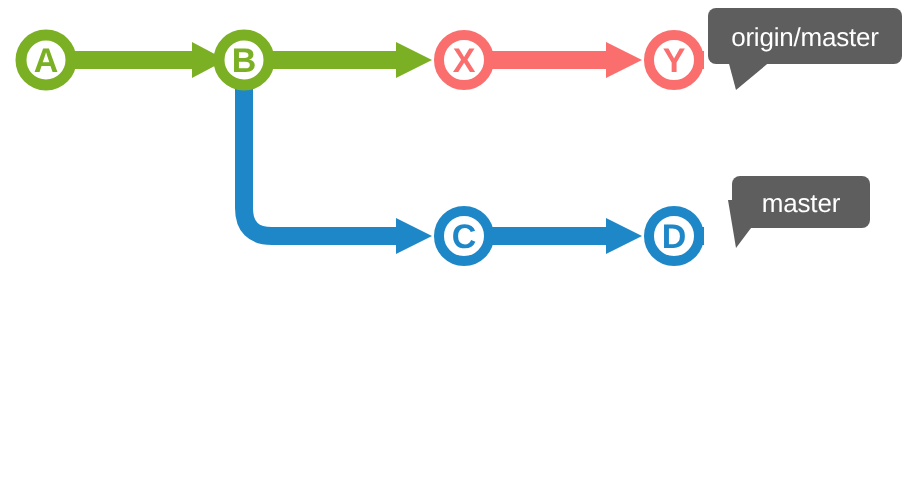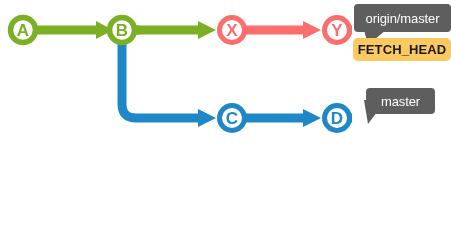--- a/index.html
+++ b/index.html
@@ -125,21 +125,18 @@
     </g>
 
     <polygon points="364,30 386,30 368,45" fill="#5e5e5e"></polygon>
     <polygon points="364,100 386,100 368,124" fill="#5e5e5e"></polygon>
   </svg>
 
   <div class="label-box bubble" style="left: 354px; top: 4px; width: 97px; height: 28px; background: rgb(94, 94, 94); color: rgb(255, 255, 255);">
     <span>origin/master</span>
   </div>
 
-  <div class="label-box tag" style="left: 353px; top: 38px; width: 98px; height: 23px; background: rgb(251, 201, 95); color: rgb(26, 26, 26);">
-    <span>FETCH_HEAD</span>
-  </div>
 
   <div class="label-box bubble" style="left: 366px; top: 88px; width: 69px; height: 26px; background: rgb(94, 94, 94); color: rgb(255, 255, 255);">
     <span>master</span>
   </div>
 
 </div>
 
 </body></html>

